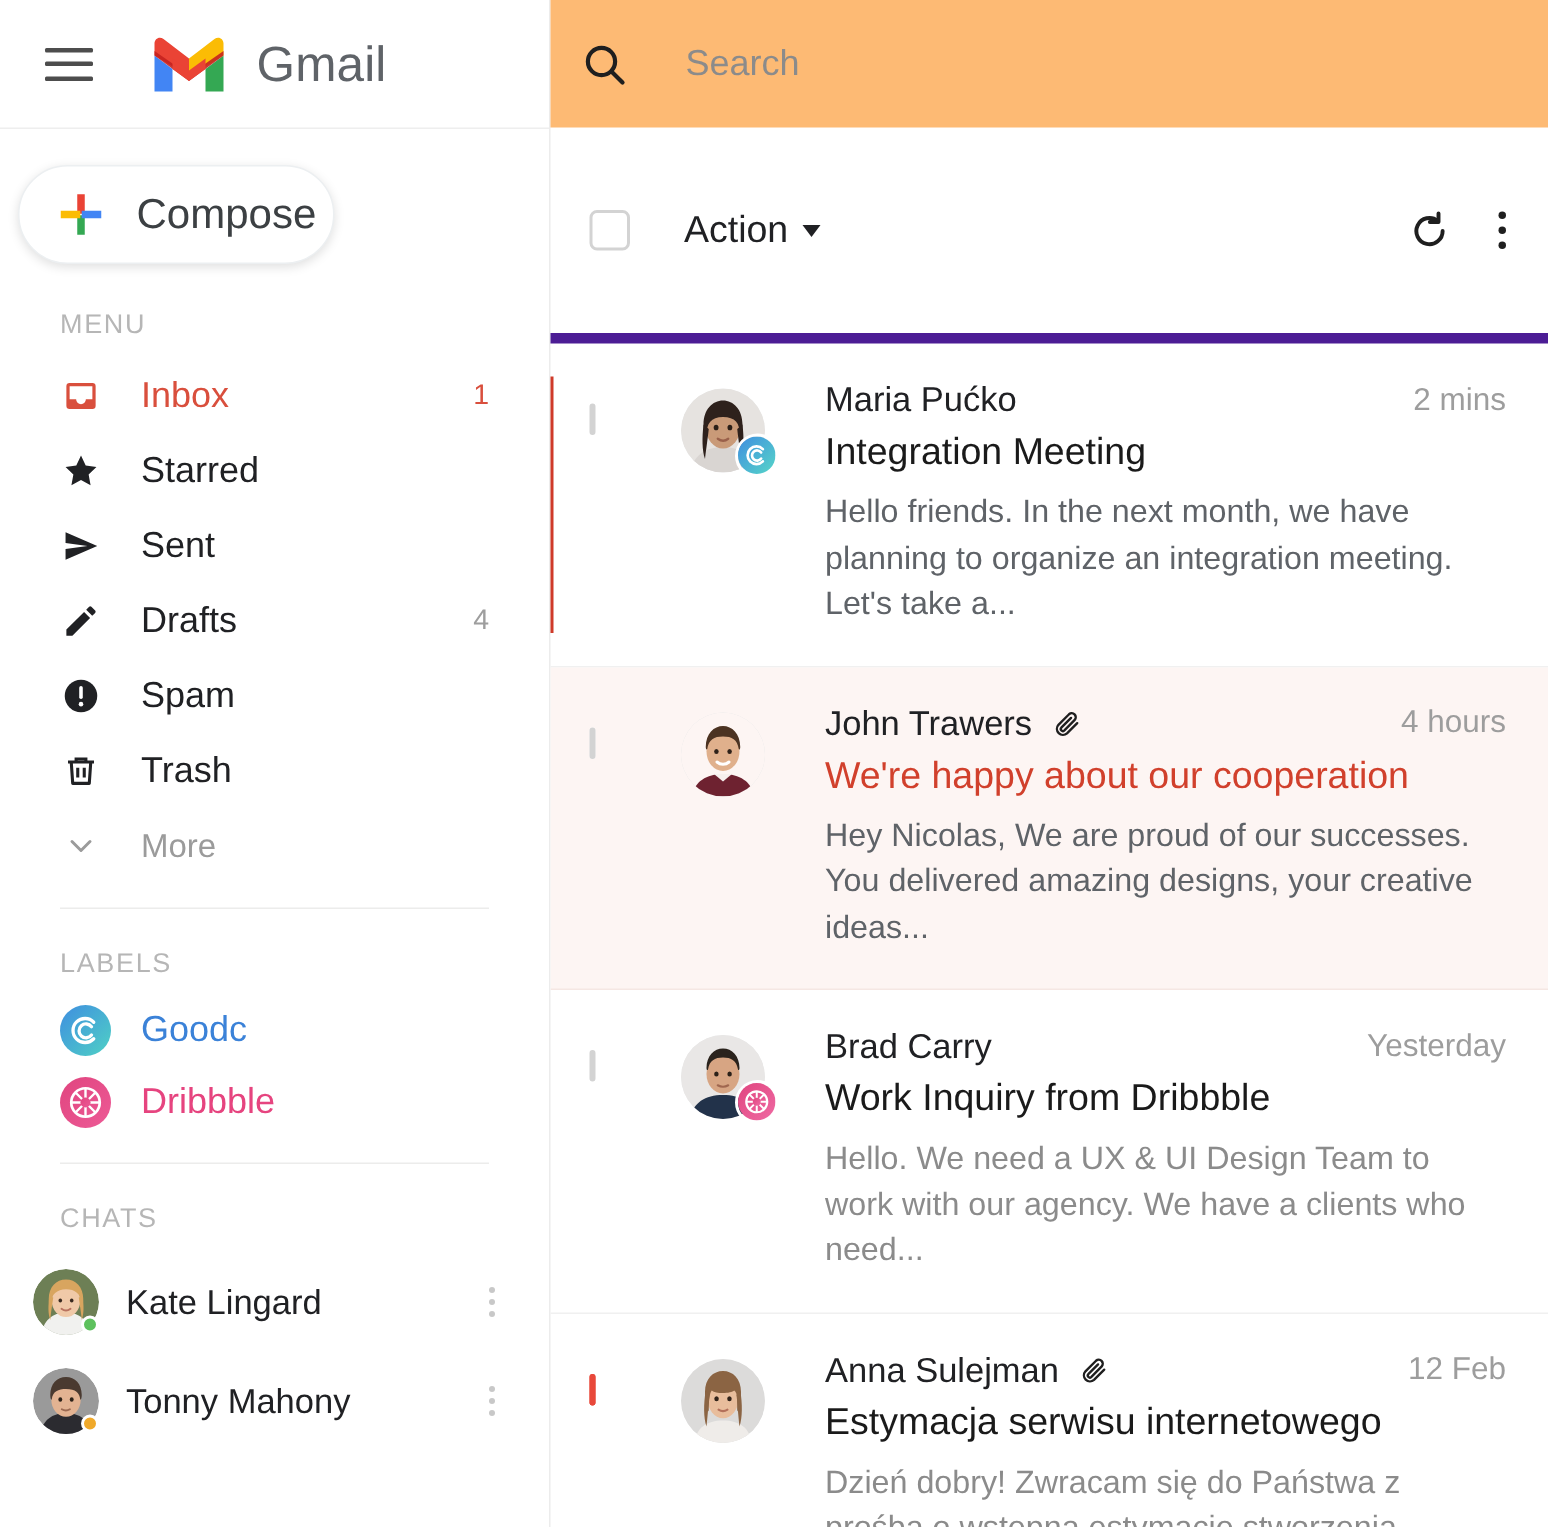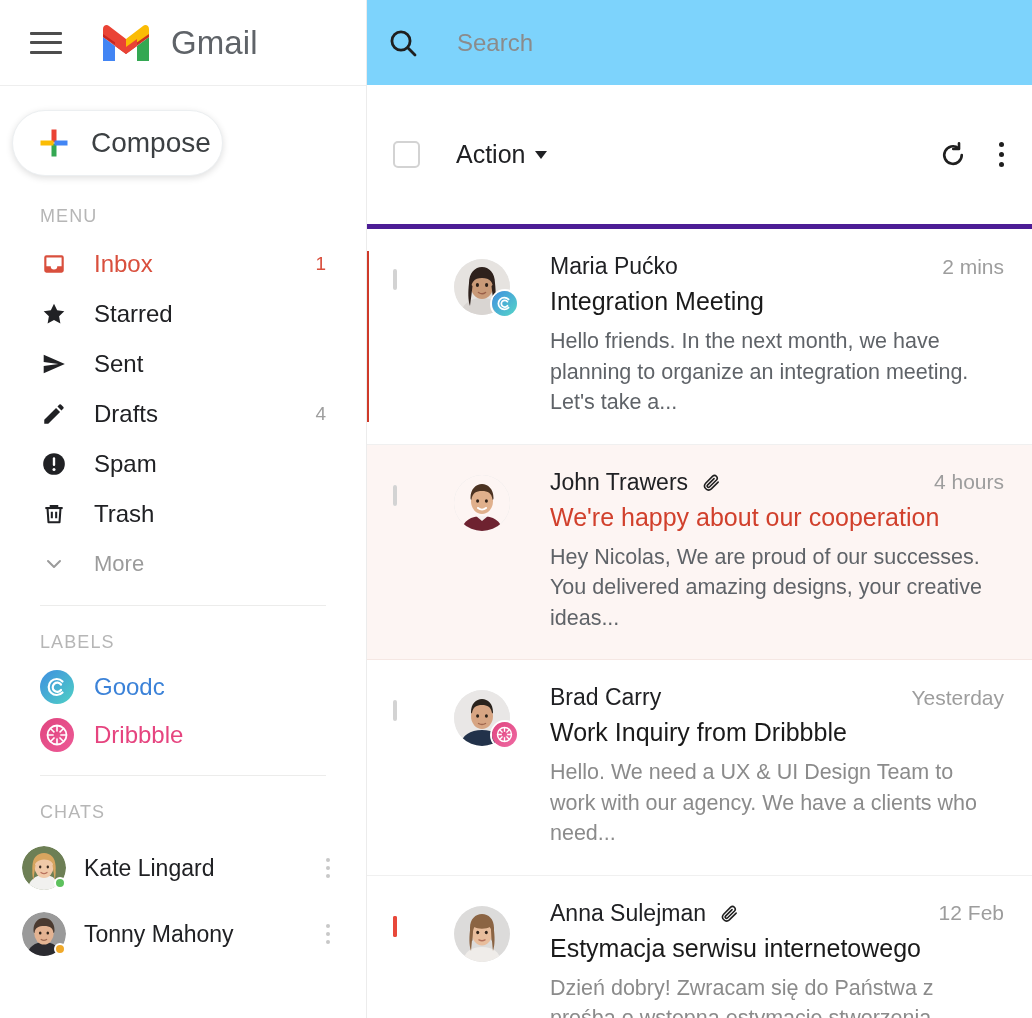--- a/index.html
+++ b/index.html
@@ -206,21 +206,21 @@
     height: 1018px;
     background: #ffffff;
     border-left: 1px solid #ececec;
     display: flex;
     flex-direction: column;
     position: relative;
   }
 
   .searchbar {
     height: 85px;
-    background: #7dd3fc;
+    background: #fdba74;
     display: flex;
     align-items: center;
     padding-left: 20px;
     flex: 0 0 85px;
   }
   .search-ico { width: 32px; height: 32px; margin-right: 38px; flex: 0 0 32px; }
   .search-input {
     border: none;
     outline: none;
     background: transparent;
@@ -229,21 +229,21 @@
     color: #3c4043;
     width: 500px;
   }
   .search-input::placeholder { color: #8b8b8b; }
 
   .toolbar {
     height: 144px;
     display: flex;
     align-items: center;
     padding: 0 28px 0 26px;
-    border-bottom: 5px solid #4c1d95;
+    border-bottom: 7px solid #4c1d95;
     flex: 0 0 144px;
   }
   .cbox {
     width: 27px; height: 27px;
     border: 2px solid #d3d3d3;
     border-radius: 5px;
     background: #fff;
     cursor: pointer;
     flex: 0 0 27px;
   }

